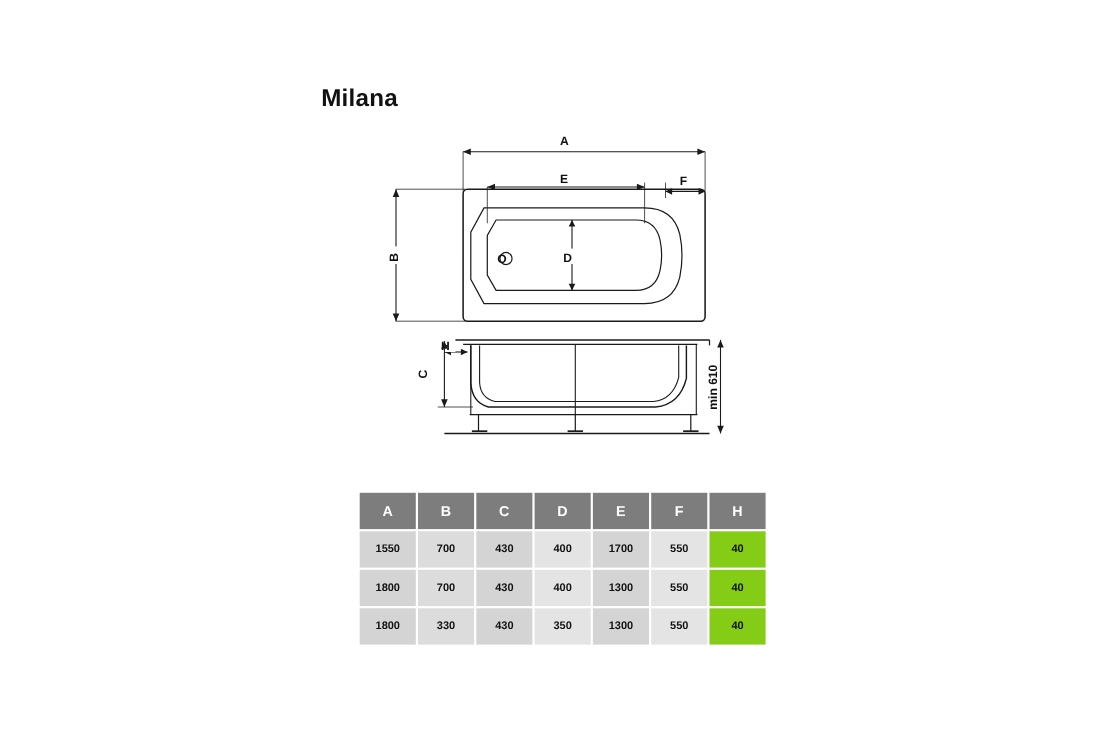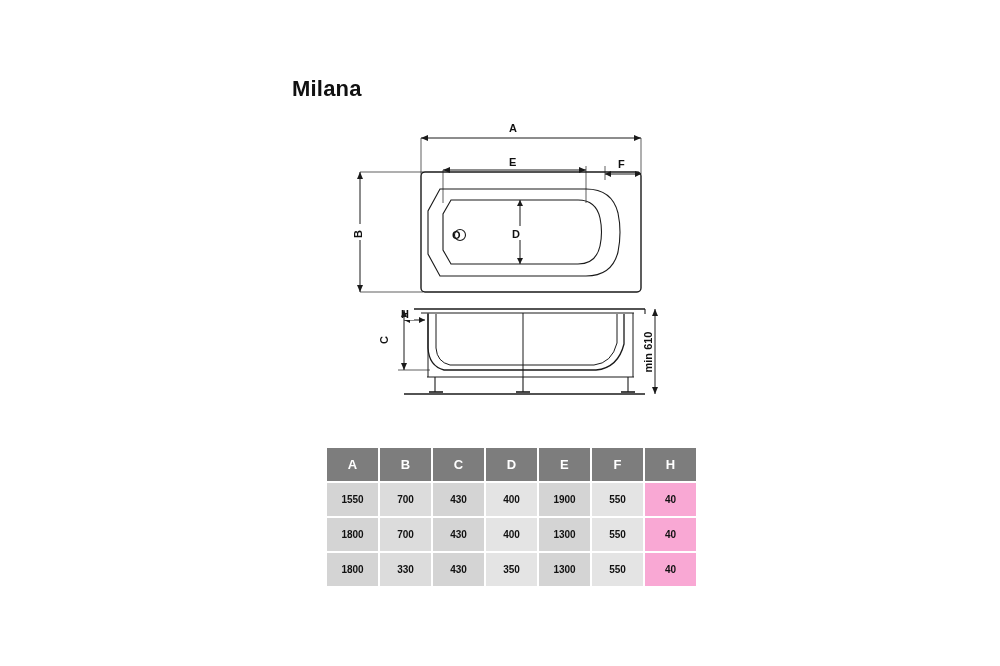--- a/index.html
+++ b/index.html
@@ -65,21 +65,21 @@
     font-size: 10px;
   }
   #spec-table tr td:nth-child(4),
   #spec-table tr td:nth-child(6) {
     background: #e4e4e4;
   }
   #spec-table tr td:nth-child(2) {
     background: #dcdcdc;
   }
   #spec-table tr td:nth-child(7) {
-    background: #f9a8d4;
+    background: #84cc16;
   }
   .dim-label {
     font-size: 11px;
     font-weight: bold;
     fill: #111;
     font-family: "Liberation Sans", sans-serif;
   }
   .vert-label {
     font-size: 11px;
     font-weight: bold;
@@ -195,21 +195,21 @@
         <th>F</th>
         <th>H</th>
       </tr>
     </thead>
     <tbody>
       <tr>
         <td>1550</td>
         <td>700</td>
         <td>430</td>
         <td>400</td>
-        <td>1900</td>
+        <td>1700</td>
         <td>550</td>
         <td>40</td>
       </tr>
       <tr>
         <td>1800</td>
         <td>700</td>
         <td>430</td>
         <td>400</td>
         <td>1300</td>
         <td>550</td>

